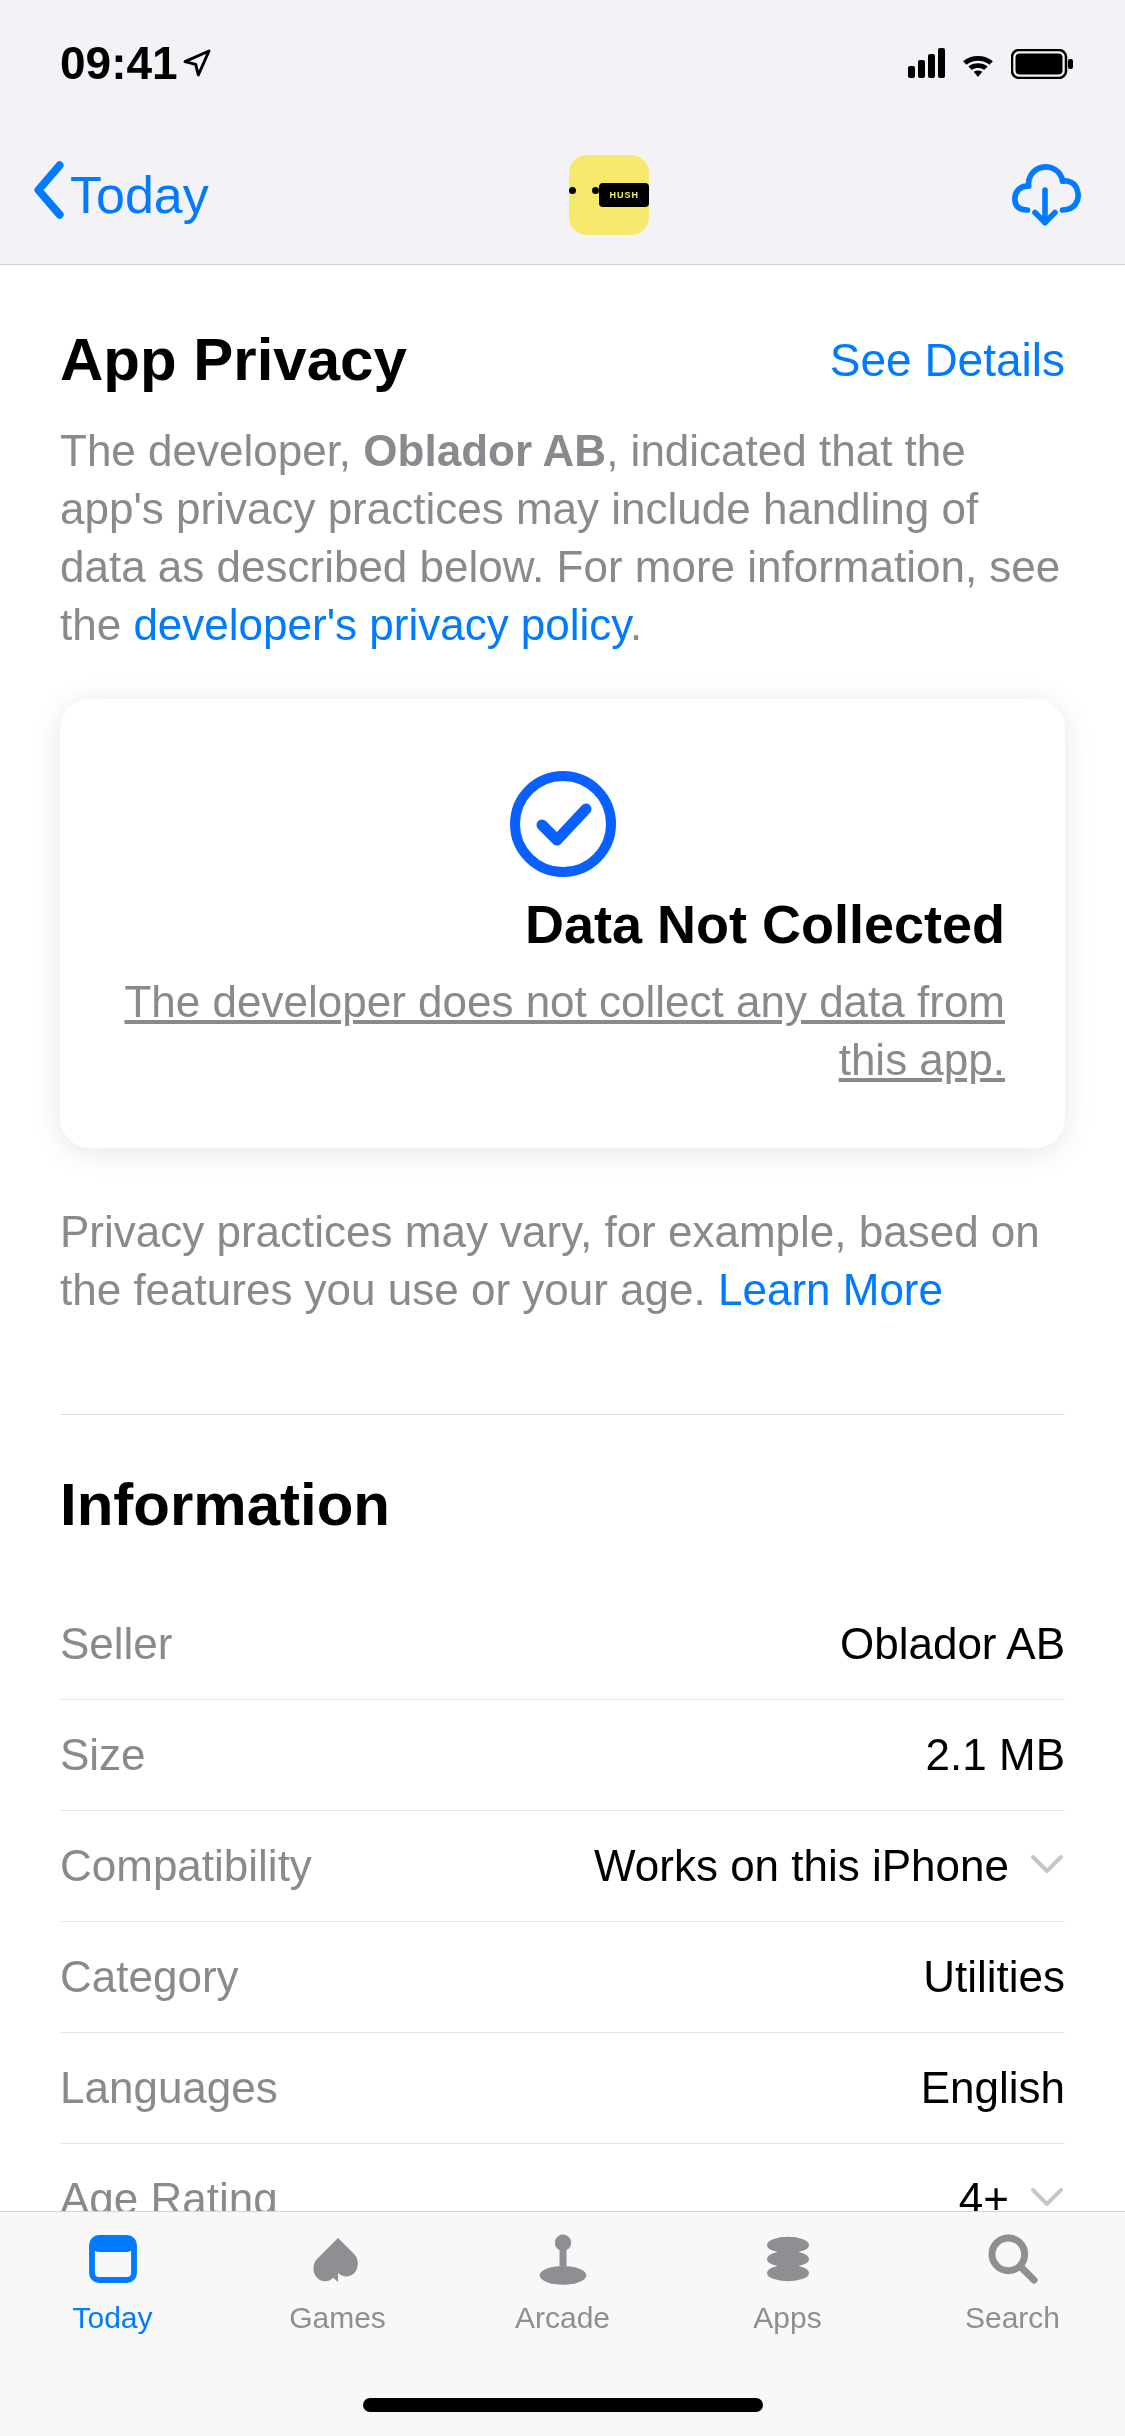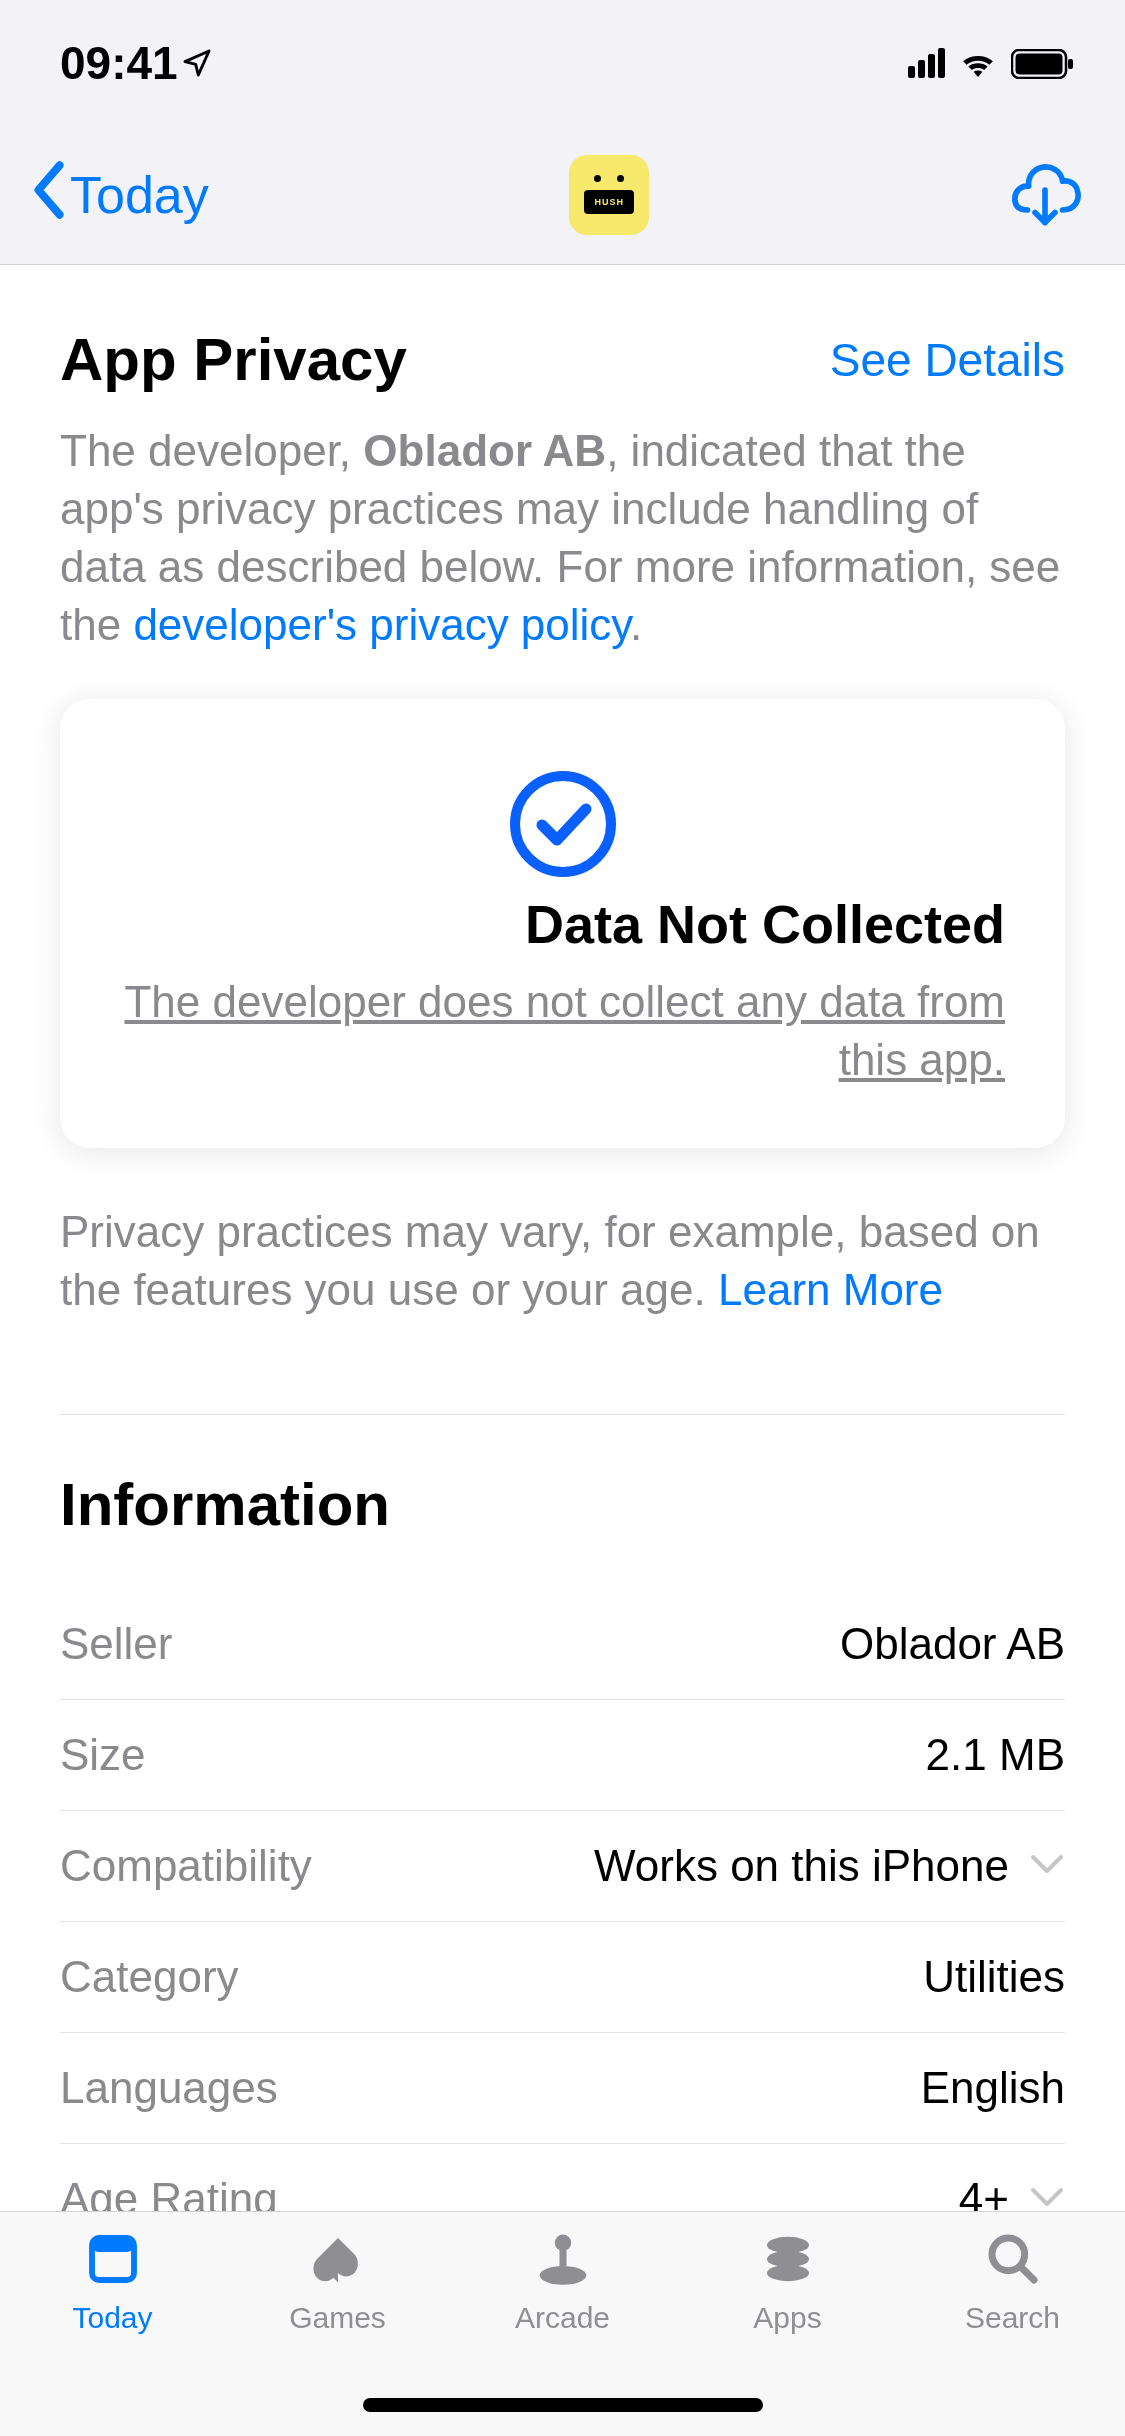--- a/index.html
+++ b/index.html
@@ -76,21 +76,21 @@
     font-weight: 500;
     margin-right: 2px;
     line-height: 1;
   }
   .app-icon {
     width: 80px;
     height: 80px;
     border-radius: 18px;
     background: #f7e96c;
     display: flex;
-    flex-direction: column;
+    flex-direction: row;
     align-items: center;
     justify-content: center;
     position: relative;
   }
   .app-icon .eyes {
     display: flex;
     gap: 16px;
     margin-bottom: 8px;
   }
   .app-icon .eye {

